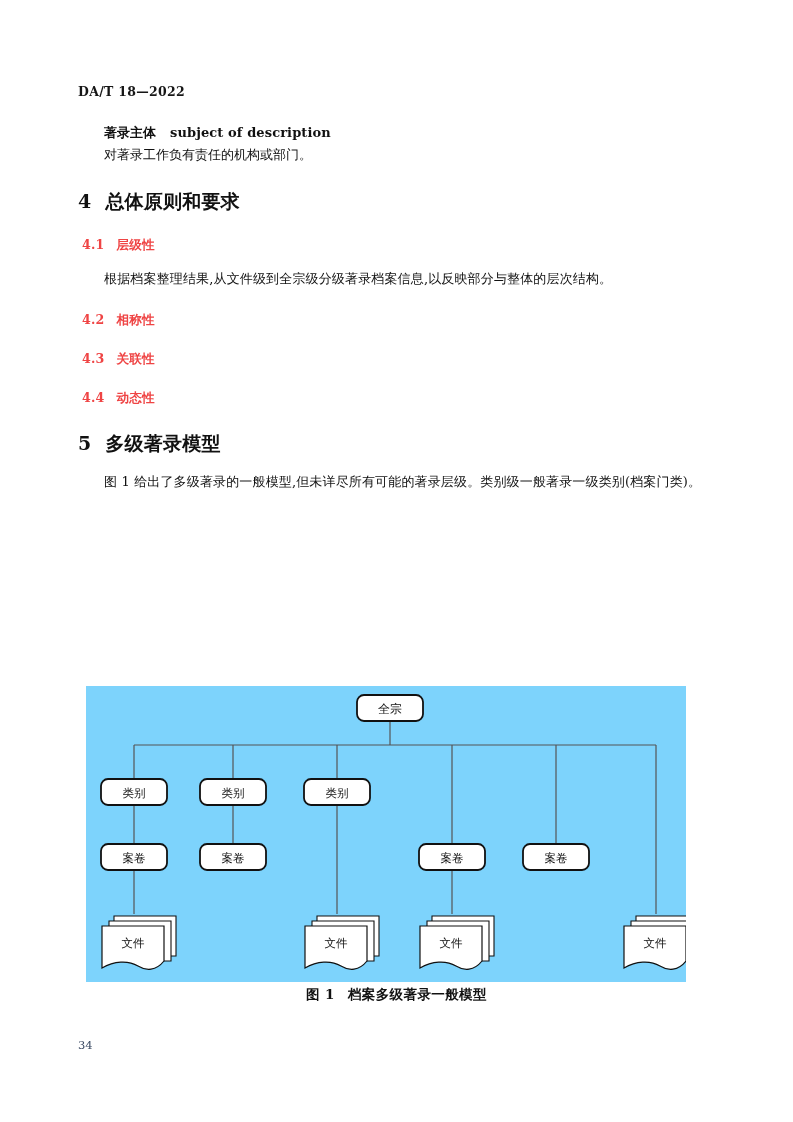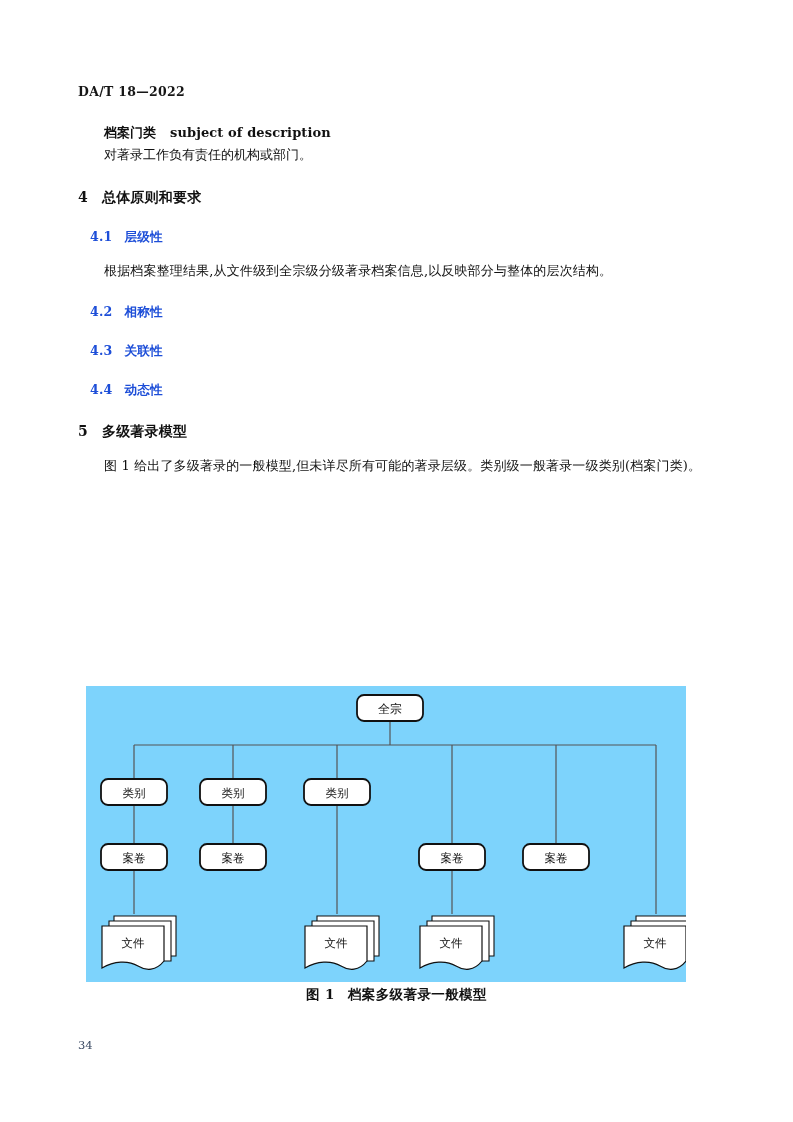--- a/index.html
+++ b/index.html
@@ -71,33 +71,33 @@
     margin: 0 0 0 0;
     padding-left: 26px;
     font-size: 13px;
     line-height: 1.62;
     color: #111;
   }
 
   
   .h1 {
     margin: 24px 0 0 0;
-    font-size: 14px;
+    font-size: 19px;
     font-weight: bold;
     color: #111;
     letter-spacing: .2px;
   }
   .h1 .n { font-family: "DejaVu Serif", "Liberation Serif", serif; }
   .h1 .t { padding-left: 14px; }
 
   .h2 {
-    margin: 22px 0 0 12px;
+    margin: 22px 0 0 4px;
     font-size: 12.6px;
     font-weight: bold;
-    color: #1d4ed8;
+    color: #ef4444;
     letter-spacing: .2px;
   }
   .h2 .n { font-family: "DejaVu Serif", "Liberation Serif", serif; }
   .h2 .t { padding-left: 12px; }
 
   .para {
     margin: 13px 0 0 0;
     font-size: 13px;
     line-height: 1.78;
     text-align: justify;
@@ -143,21 +143,21 @@
 </head>
 <body>
 
 <div class="page">
 
   <div class="header">DA/T 18—2022</div>
 
   <div class="content">
 
     <div class="term-line">
-      <span>档案门类</span><span class="en">subject of description</span>
+      <span>著录主体</span><span class="en">subject of description</span>
     </div>
     <div class="term-def">对著录工作负有责任的机构或部门。</div>
 
     <div class="h1">
       <span class="n">4</span><span class="t">总体原则和要求</span>
     </div>
 
     <div class="h2">
       <span class="n">4.1</span><span class="t">层级性</span>
     </div>

